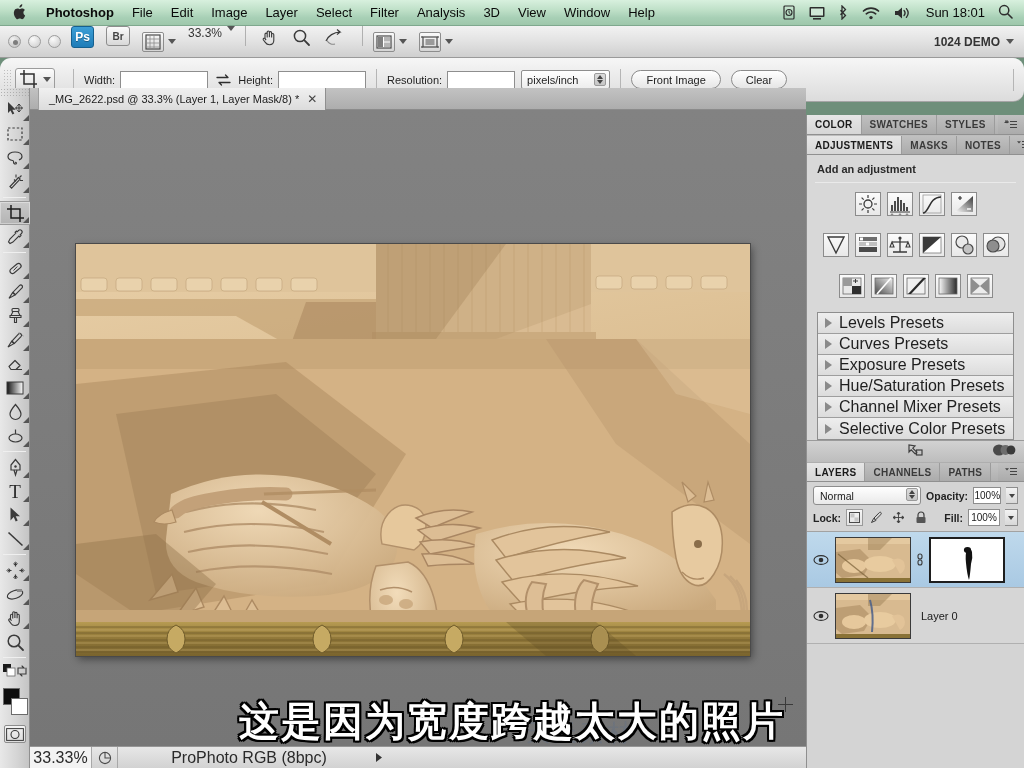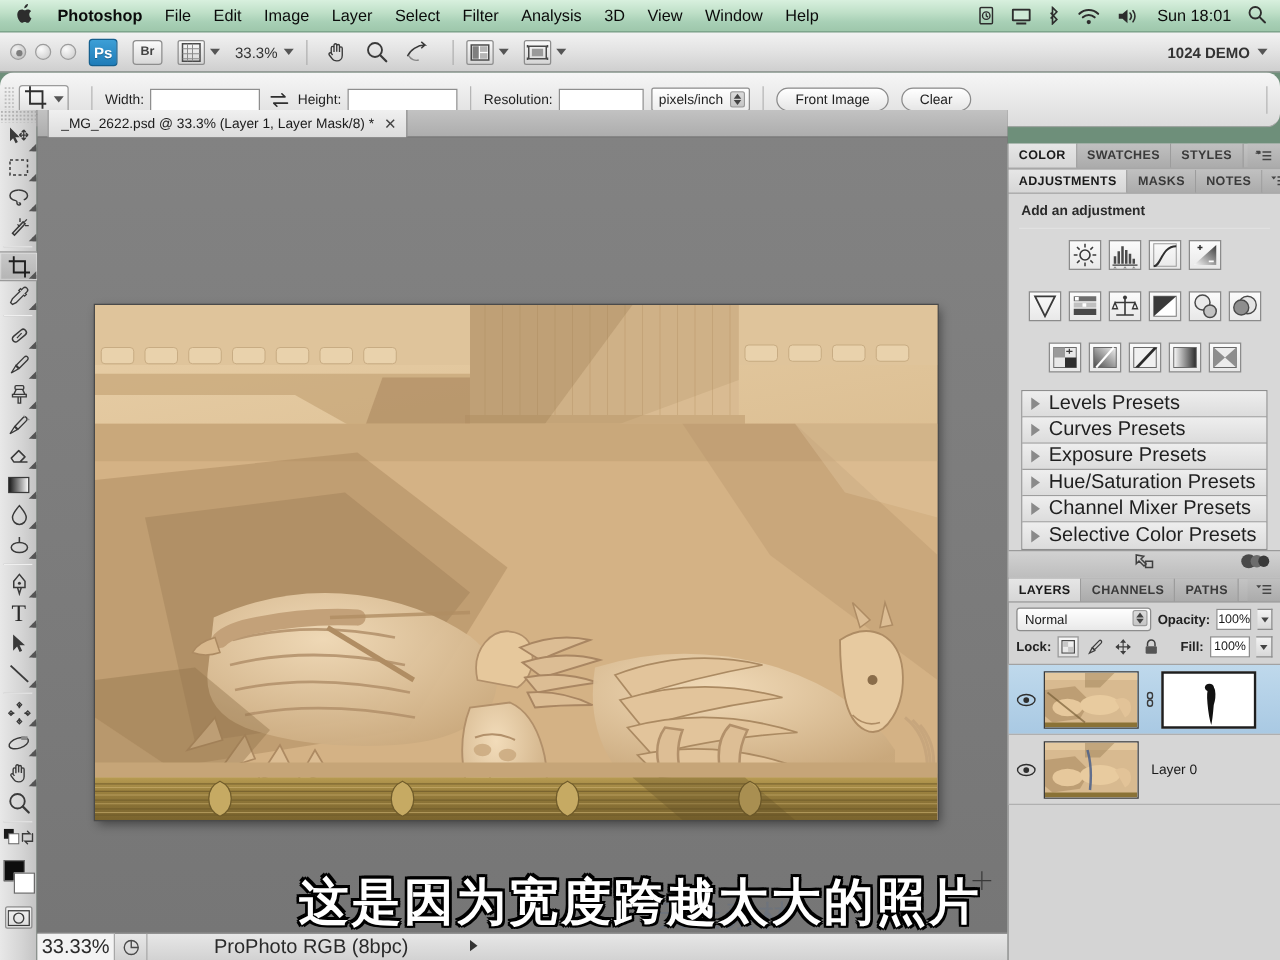--- a/index.html
+++ b/index.html
@@ -23,21 +23,21 @@
   .menubar .spacer { flex: 1; }
   .menubar .sysicon { padding: 0 7px; display:flex; align-items:center; }
   .menubar .clock { padding: 0 8px; font-size: 13px; }
   .menubar .searchico { padding: 0 11px 0 5px; }
 
   
   .appbar {
     position: absolute; left: 0; top: 26px; width: 1024px; height: 32px;
     background: linear-gradient(to bottom, #f2f2f2 0%, #e2e2e2 50%, #cfcfcf 100%);
     border-bottom: 1px solid #9a9a9a;
-    display: flex; align-items: center; padding-left: 8px;
+    display: flex; padding-left: 8px;
   }
   .trafficgroup { display: flex; gap: 7px; align-items: center; padding-right: 10px; }
   .tl { width: 13px; height: 13px; border-radius: 50%;
         background: radial-gradient(circle at 35% 30%, #fbfbfb, #c9c9c9);
         border: 1px solid #9c9c9c; }
   .tl.first { background: radial-gradient(circle at 35% 30%, #f2f2f2, #b8b8b8); position: relative; }
   .tl.first::after { content:''; position:absolute; left:4px; top:4px; width:5px; height:5px;
         border-radius:50%; background:#7d7d7d; }
   .psbadge {
     width: 23px; height: 22px; background: linear-gradient(to bottom,#3d9fd6,#1f7cb8);
@@ -76,21 +76,21 @@
   .cropToolBox { display:flex; align-items:center; gap:3px; border:1px solid #9c9c9c;
      border-radius:3px; background:linear-gradient(to bottom,#fcfcfc,#dedede); padding:1px 3px;
      height: 24px; margin-right: 8px; }
   .optsep { width:1px; height:22px; background:#b5b5b5; margin: 0 10px; }
   .optlabel { margin-right:5px; }
   .optinput { height:18px; border:1px solid #8e8e8e; background:#fff; }
   .swapbtn { width:16px; height:18px; display:flex; align-items:center; justify-content:center;
      margin: 0 7px; }
   .unitsel { height:19px; border:1px solid #8e8e8e; border-radius:2px;
      background:linear-gradient(to bottom,#fff,#ededed); display:flex; align-items:center;
-     padding: 0 3px 0 5px; font-size:11px; gap:6px; margin-left: 6px; }
+     padding: 0 3px 0 5px; font-size:11px; gap:16px; margin-left: 6px; }
   .steparrows { display:flex; flex-direction:column; gap:1px; align-items:center;
      background:linear-gradient(to bottom,#dcdcdc,#c6c6c6); border:1px solid #9a9a9a;
      border-radius:2px; padding:1px 2px; }
   .pillbtn { height:19px; border:1px solid #8b8b8b; border-radius:10px;
      background:linear-gradient(to bottom,#ffffff,#e6e6e6); font-size:11px; color:#222;
      display:flex; align-items:center; justify-content:center; padding: 0 14px; }
 
   
   .toolbox {
     position: absolute; left: 0; top: 88px; width: 30px; height: 680px;

